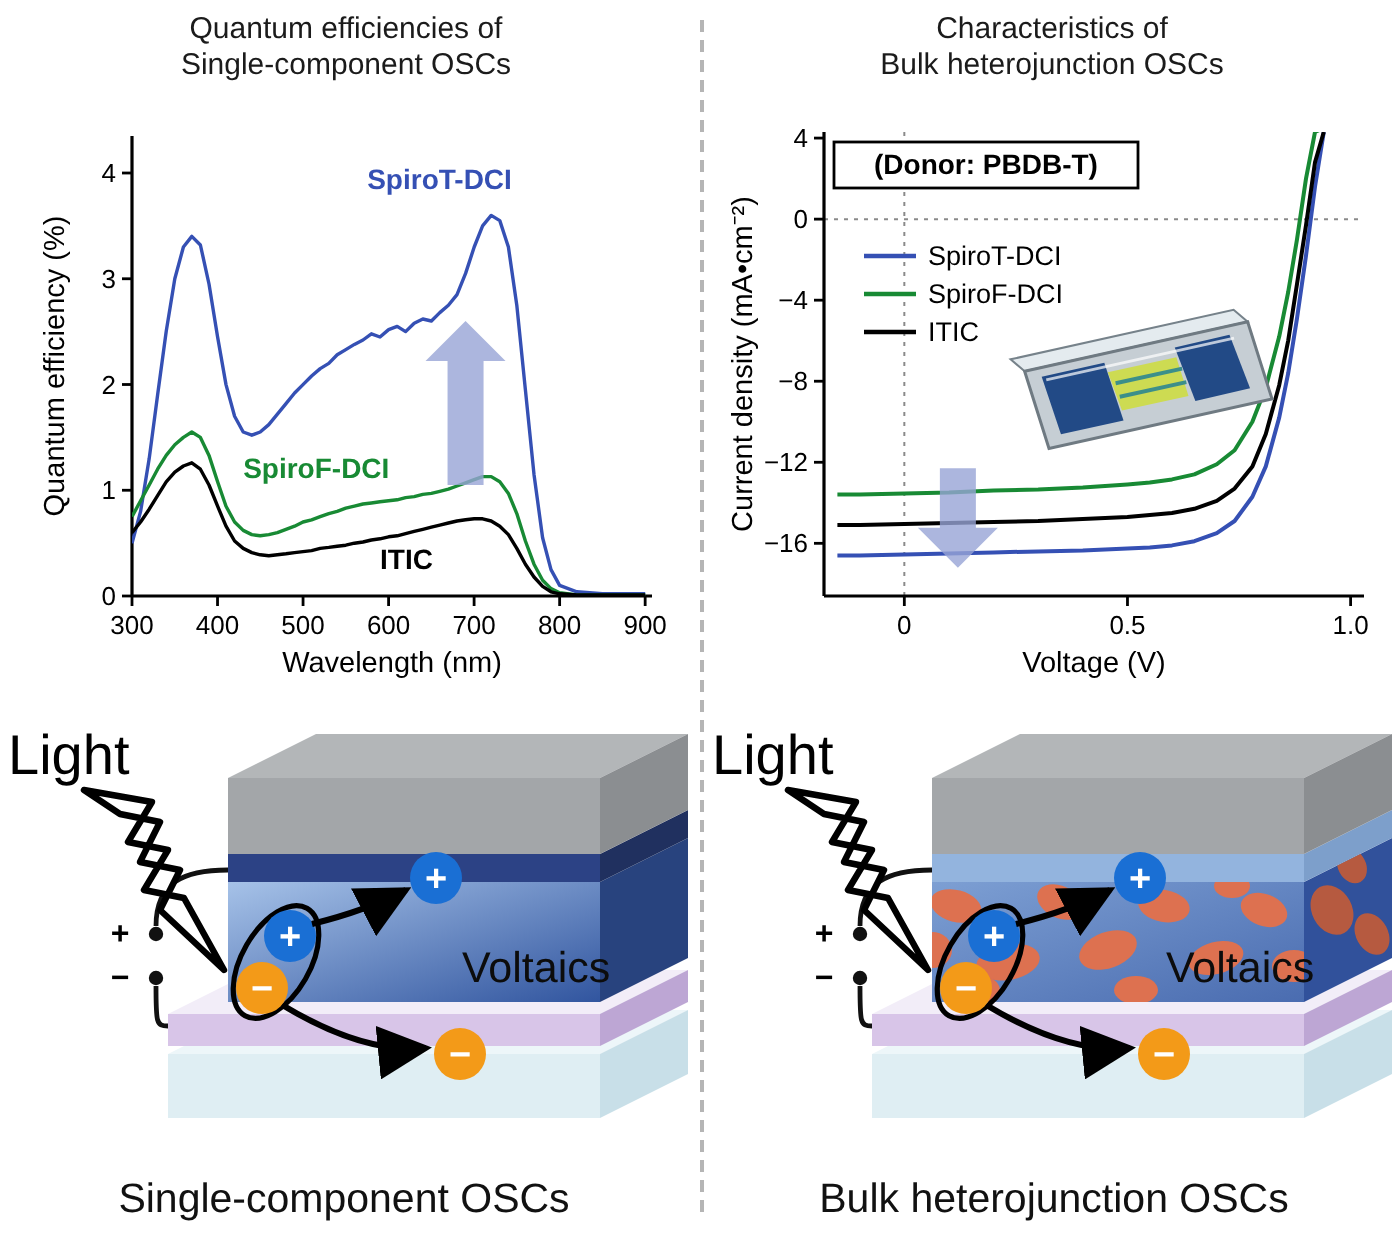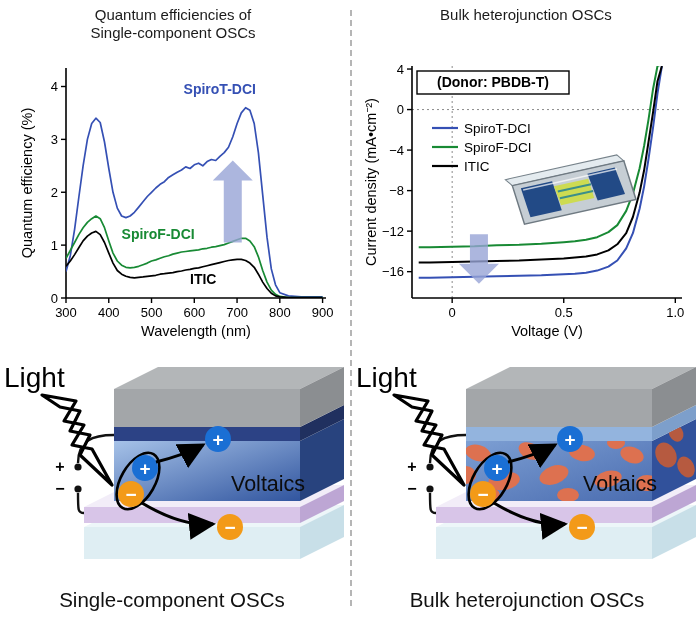--- a/index.html
+++ b/index.html
@@ -22,20 +22,21 @@
 </head>
 <body>
 
 <div class="page">
 
   <div class="title" style="left:0;top:6px;width:346px;">
     <div>Quantum efficiencies of</div>
     <div>Single-component OSCs</div>
   </div>
   <div class="title" style="left:352px;top:6px;width:348px;">
+    <div>Characteristics of</div>
     <div>Bulk heterojunction OSCs</div>
   </div>
 
   <div class="divider"></div>
 
   <svg id="chart1" class="abs" style="left:18px;top:56px;" width="324" height="288" viewBox="0 0 324 288">
       <defs>
         <clipPath id="chart1clip">
           <rect x="48" y="12" width="260" height="230"></rect>
         </clipPath>

